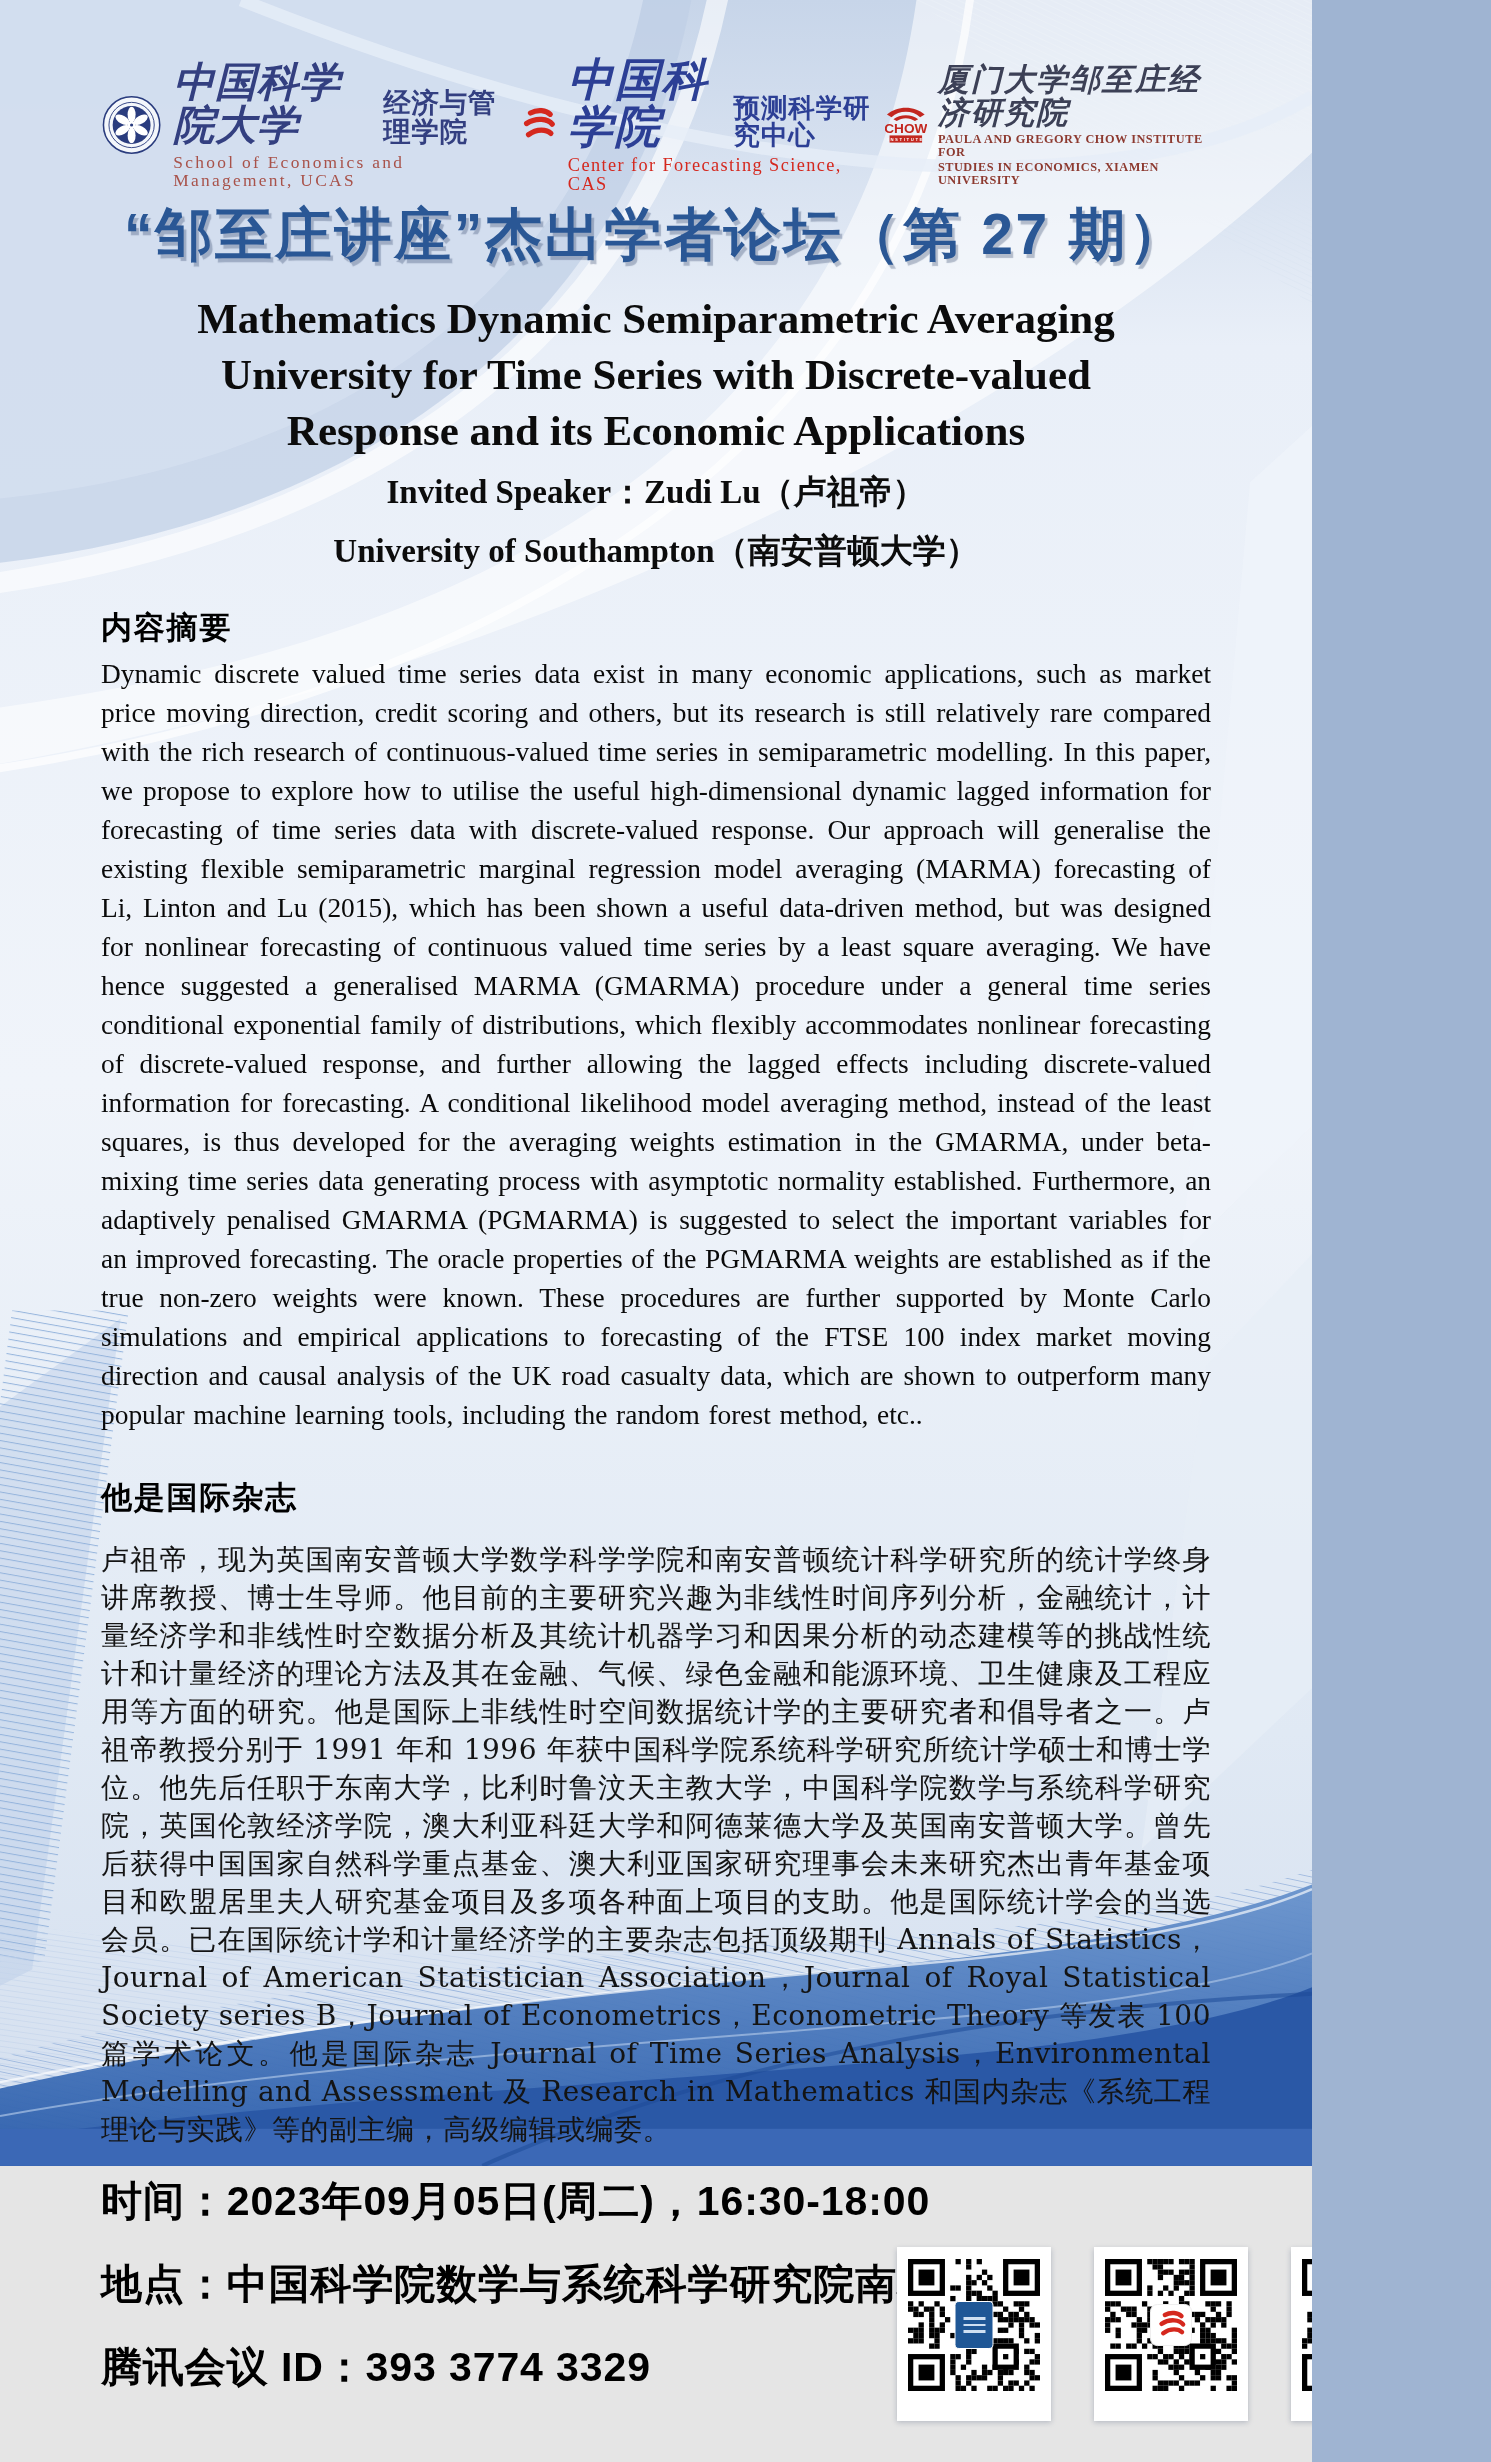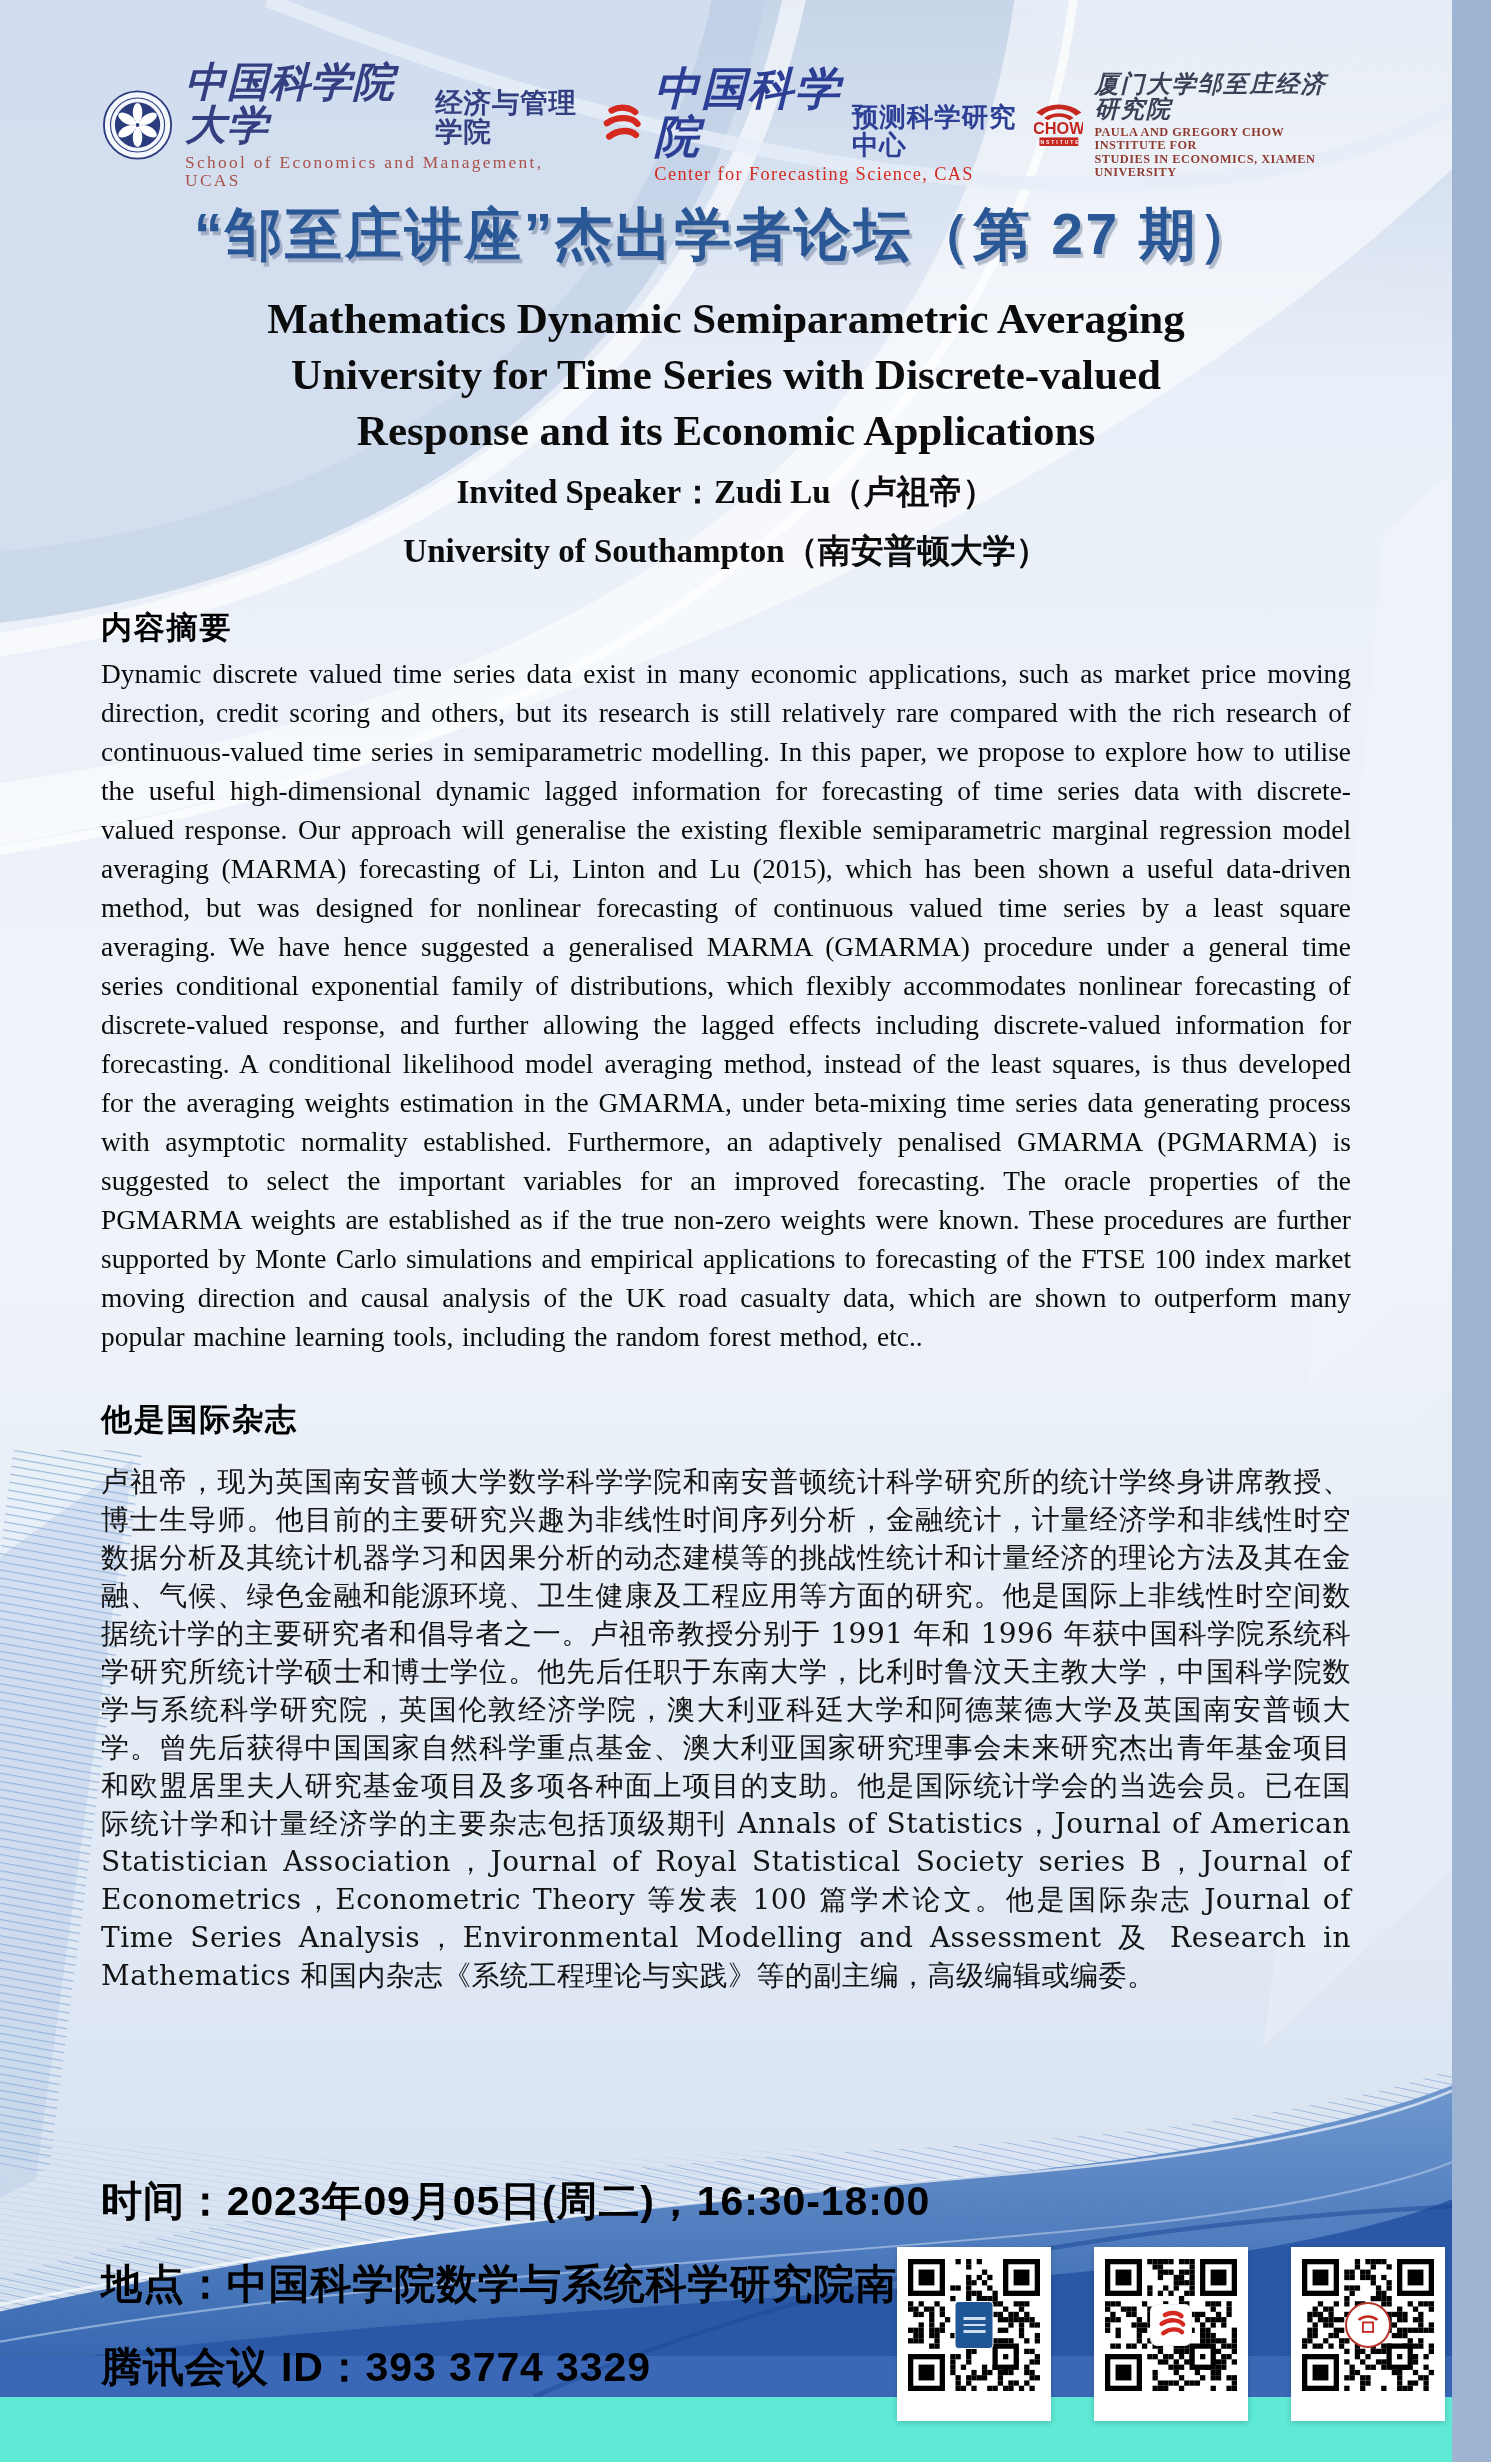--- a/index.html
+++ b/index.html
@@ -1,32 +1,32 @@
 <!DOCTYPE html>
 <html style="font-size:14.6px"><head>
 <meta charset="utf-8">
 <style>
   html,body{margin:0;padding:0;}
   body{font-family:"Liberation Sans",sans-serif;background:#9fb4d2;}
-  .page{position:relative;width:1452px;height:2462px;overflow:hidden;background:#5eead4;}
+  .page{position:relative;width:1312px;height:2462px;overflow:hidden;background:#e5e5e5;}
   .bg{position:absolute;inset:0;z-index:0;}
   .content{position:absolute;inset:0;z-index:2;padding:0 101px;box-sizing:border-box;}
 
   
   .logos{display:flex;justify-content:space-between;align-items:center;margin-top:71px;height:108px;}
   .logo{display:flex;align-items:center;gap:11px;}
   .logo-col{display:flex;flex-direction:column;line-height:1.05;}
   .callig{font-family:"DejaVu Serif","Liberation Serif",serif;font-style:italic;font-weight:bold;}
   .l1-cn{font-size:41px;color:#333f80;letter-spacing:0.9px;}
   .l1-sub{font-size:27.4px;color:#333f80;font-weight:bold;font-family:"Liberation Sans",sans-serif;font-style:normal;margin-left:7.3px;letter-spacing:0.9px;}
   .l1-en{font-size:17.4px;color:#a8524a;letter-spacing:2.3px;margin-top:6.4px;font-family:"Liberation Serif",serif;}
   .l2-cn{font-size:45px;color:#2c3f95;letter-spacing:1.8px;}
   .l2-sub{font-size:26.5px;color:#2c3f95;font-weight:bold;font-family:"Liberation Sans",sans-serif;font-style:normal;margin-left:3.7px;letter-spacing:0.9px;}
   .l2-en{font-size:18.3px;color:#d5281e;letter-spacing:1.4px;margin-top:5.5px;font-family:"Liberation Serif",serif;}
-  .l3-cn{font-size:24px;color:#3c4056;letter-spacing:1.8px;}
+  .l3-cn{font-size:31px;color:#3c4056;letter-spacing:1.8px;}
   .l3-en{font-size:12.3px;color:#8d3a30;font-weight:bold;letter-spacing:0.5px;margin-top:4.6px;font-family:"Liberation Serif",serif;}
   .row-base{display:flex;align-items:flex-end;}
 
   
   .forum-title{margin-top:18.3px;text-align:center;font-size:57px;font-weight:800;color:#2a5795;letter-spacing:2.7px;text-shadow:2.7px 3.7px 0.9px rgba(35,55,95,.30);white-space:nowrap;}
   .en-title{margin-top:16.5px;text-align:center;font-family:"Liberation Serif",serif;font-weight:bold;font-size:43px;line-height:56px;color:#0c0c0c;}
   .speaker-line{margin-top:11px;text-align:center;font-family:"Liberation Serif",serif;font-weight:bold;font-size:33px;color:#0c0c0c;}
   .affil-line{margin-top:14.6px;text-align:center;font-family:"Liberation Serif",serif;font-weight:bold;font-size:33px;color:#0c0c0c;}
 
   

